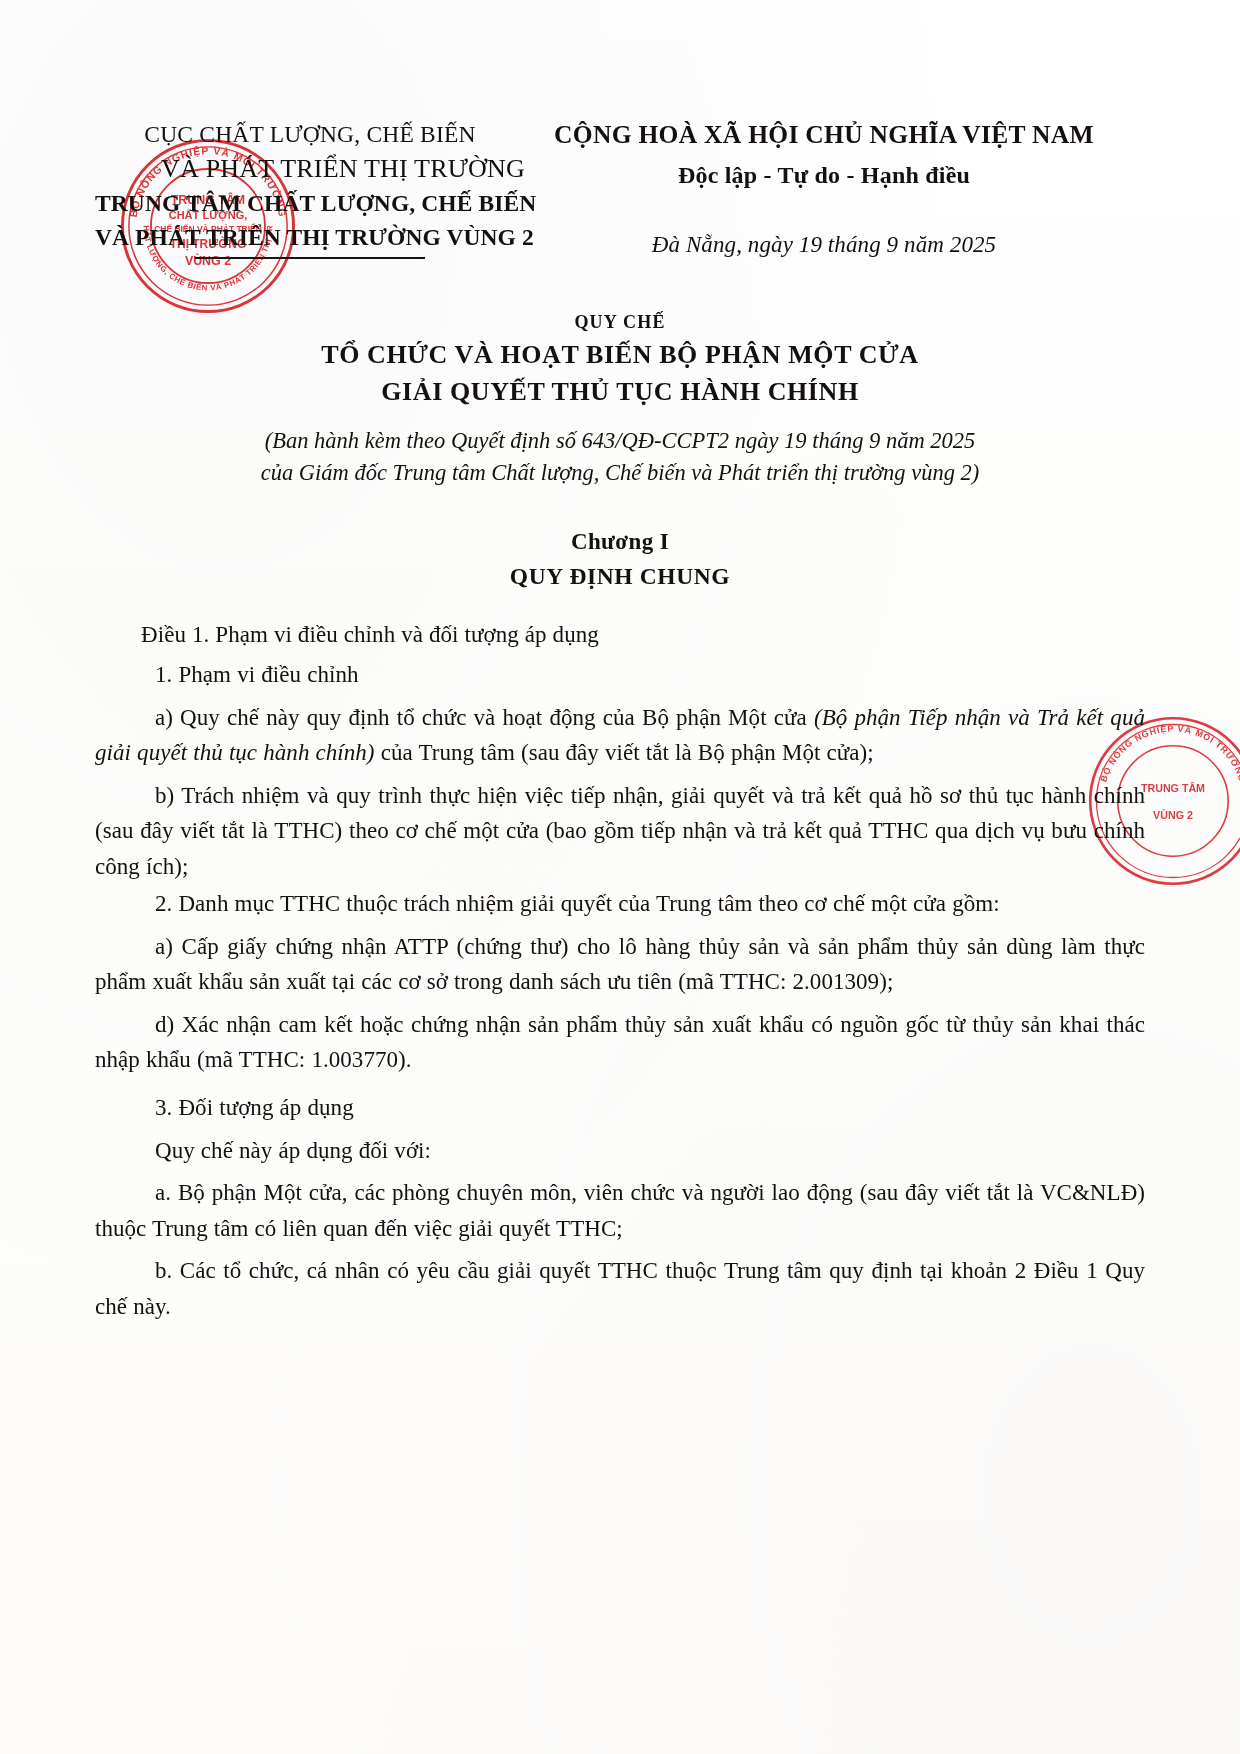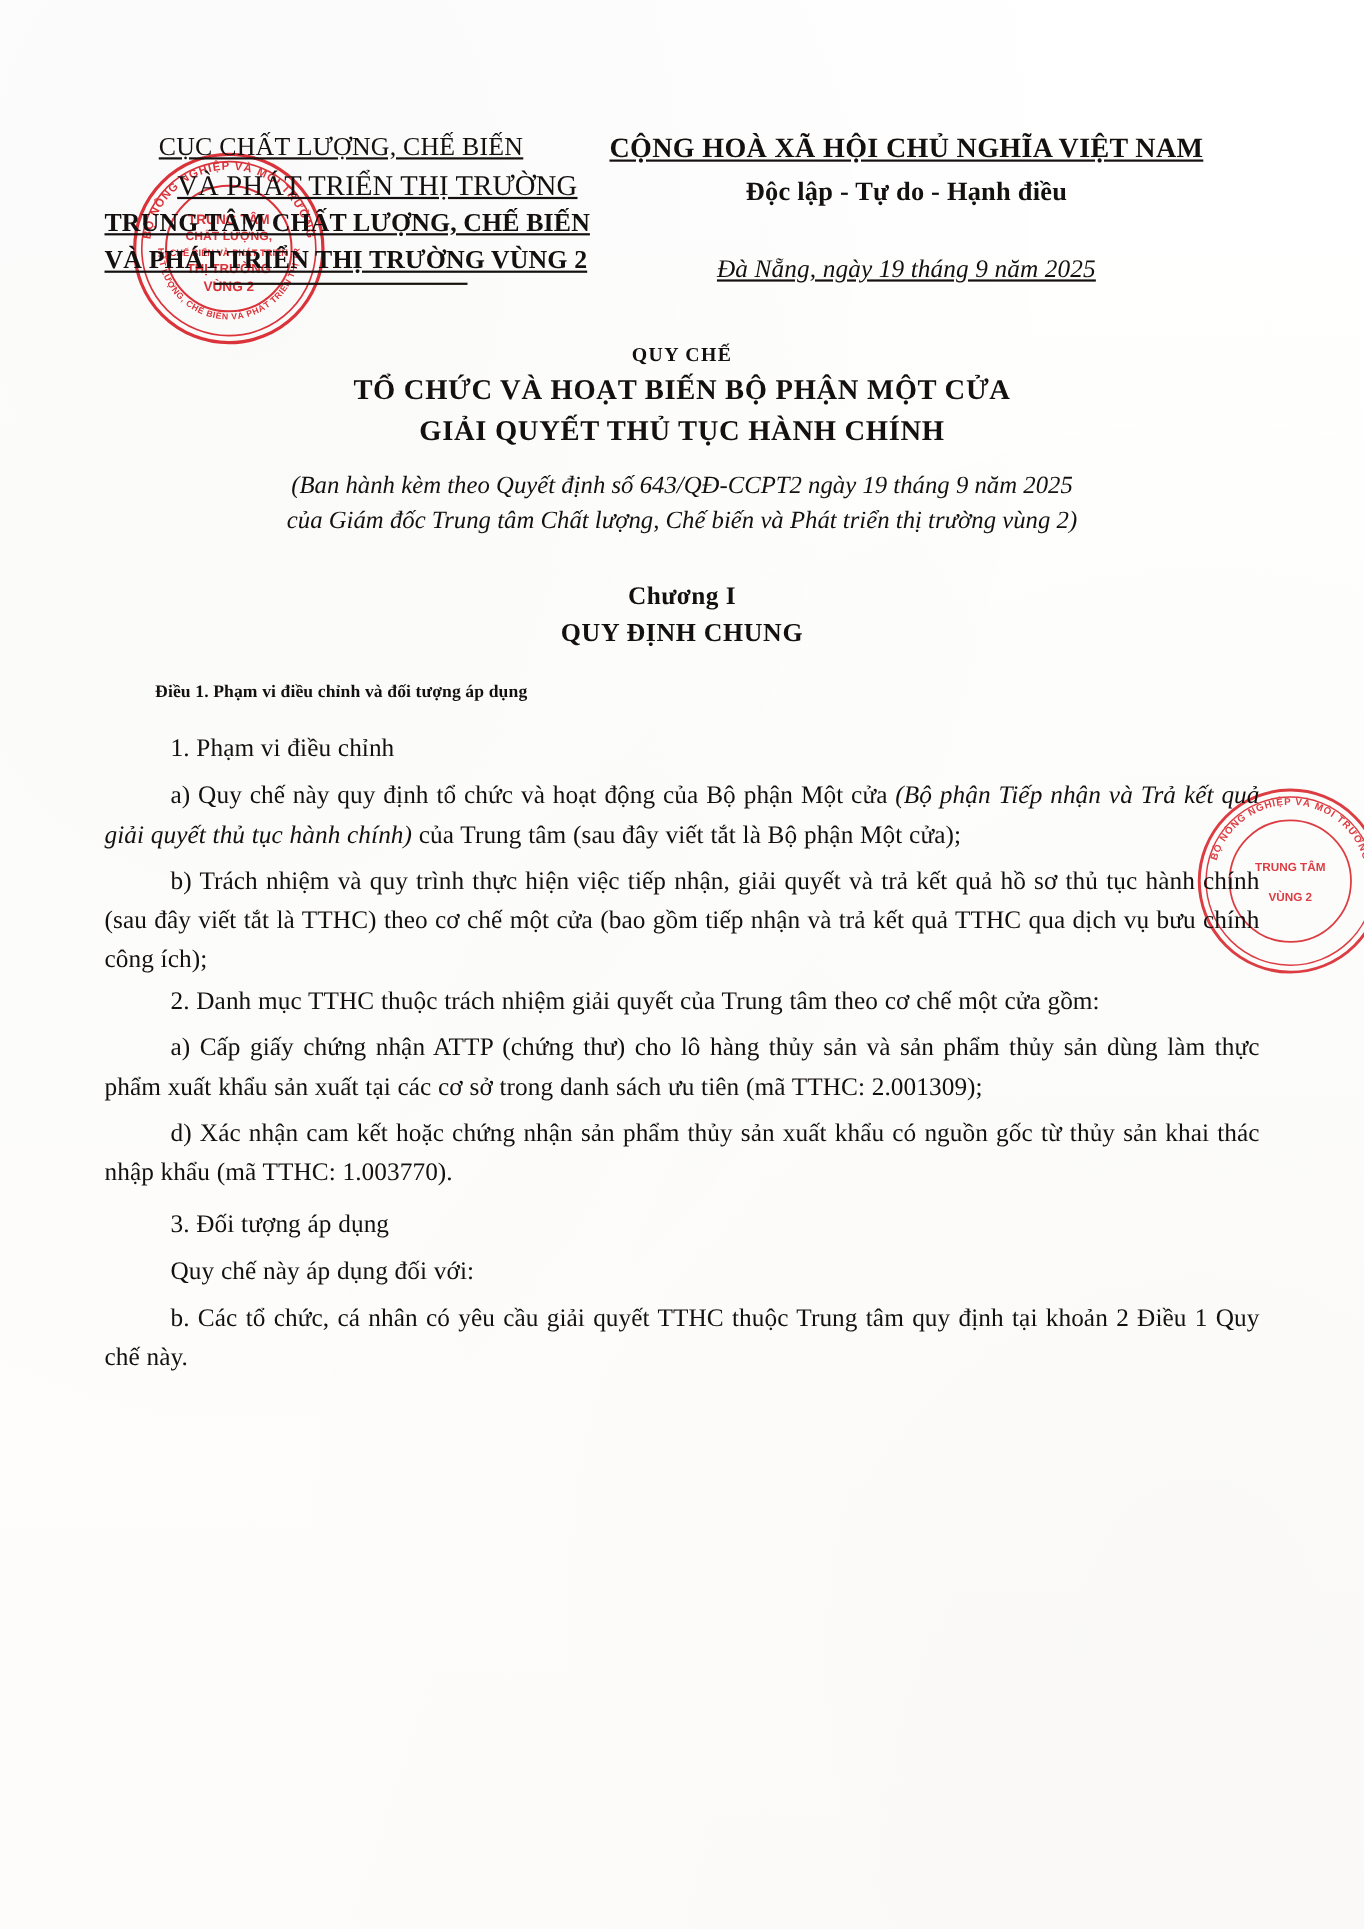--- a/index.html
+++ b/index.html
@@ -40,21 +40,20 @@
     z-index: 3;
     padding: 0;
   }
 
   
   .header {
     position: relative;
     display: flex;
     padding: 118px 117px 0 95px;
     align-items: flex-start;
-    text-decoration: underline;
   }
   .header-left {
     width: 430px;
     text-align: center;
     position: relative;
   }
   .header-right {
     flex: 1;
     text-align: center;
     position: relative;
@@ -175,26 +174,26 @@
     line-height: 1.38;
     margin-top: 2px;
   }
 
   
   .body-text {
     padding: 0 95px 0 95px;
     margin-top: 26px;
   }
   .article-heading {
-    font-size: 16px;
-    font-weight: bold;
+    font-size: 23px;
+    font-weight: normal;
     text-indent: 46px;
     line-height: 1.52;
     letter-spacing: 0.1px;
-    margin-bottom: 20px;
+    margin-bottom: 4px;
   }
   p.para {
     font-size: 23px;
     line-height: 1.545;
     text-align: justify;
     text-indent: 60px;
     margin: 0 0 2px 0;
     letter-spacing: 0.05px;
     word-spacing: 0.3px;
   }
@@ -331,18 +330,19 @@
       <p class="para gap-sm">a) Cấp giấy chứng nhận ATTP (chứng thư) cho lô hàng thủy sản và sản phẩm thủy sản dùng làm thực phẩm xuất khẩu sản xuất tại các cơ sở trong danh sách ưu tiên (mã TTHC: 2.001309);</p>
 
 
 
       <p class="para gap-sm">d) Xác nhận cam kết hoặc chứng nhận sản phẩm thủy sản xuất khẩu có nguồn gốc từ thủy sản khai thác nhập khẩu (mã TTHC: 1.003770).</p>
 
       <p class="para gap">3. Đối tượng áp dụng</p>
 
       <p class="para gap-sm">Quy chế này áp dụng đối với:</p>
 
+      <p class="para gap-sm">a. Bộ phận Một cửa, các phòng chuyên môn, viên chức và người lao động (sau đây viết tắt là VC&amp;NLĐ) thuộc Trung tâm có liên quan đến việc giải quyết TTHC;</p>
 
       <p class="para gap-sm">b. Các tổ chức, cá nhân có yêu cầu giải quyết TTHC thuộc Trung tâm quy định tại khoản 2 Điều 1 Quy chế này.</p>
 
     </div>
   </div>
 </div>
 
 </body></html>

